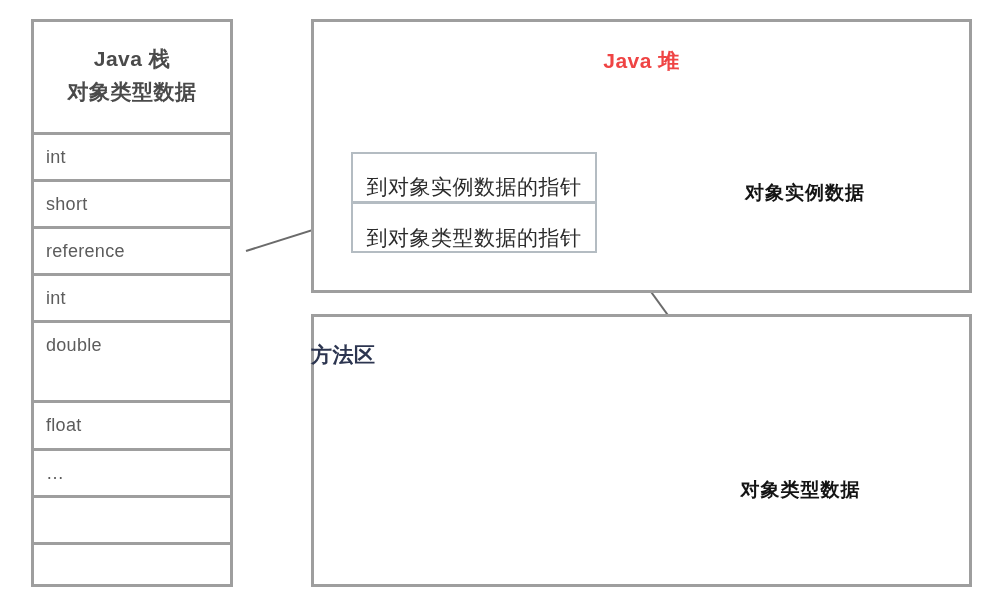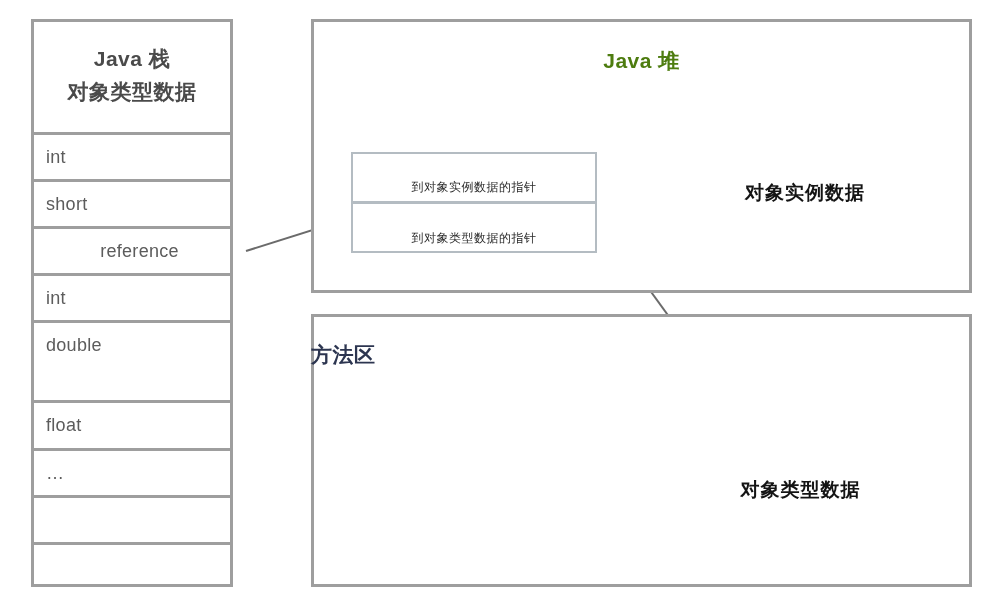--- a/index.html
+++ b/index.html
@@ -18,32 +18,32 @@
   #stack-header .ttl{font-size:21px;font-weight:bold;color:#4a4a4a;
       letter-spacing:.5px;line-height:1.25;}
   .stack-row{position:absolute;left:31px;width:202px;box-sizing:border-box;
       border-top:3px solid #9e9e9e;display:flex;align-items:center;
       padding-left:15px;}
   .stack-row span{font-size:18px;color:#5c5c5c;letter-spacing:.3px;}
 
   
   #heap-box{left:311px;top:19px;width:661px;height:274px;}
   #heap-title{position:absolute;left:311px;top:47px;width:661px;
-      text-align:center;font-size:21px;font-weight:bold;color:#4d7c0f;
+      text-align:center;font-size:21px;font-weight:bold;color:#ef4444;
       letter-spacing:.5px;}
   #handle-pool-title{position:absolute;left:393px;top:107px;width:160px;
       text-align:center;font-size:19px;font-weight:bold;color:#2c3550;
       letter-spacing:.5px;}
 
   #handle-pool{left:351px;top:152px;width:246px;height:101px;
       border:2px solid #b4bcc2;}
   .handle-row{position:absolute;left:351px;width:246px;height:50px;
       box-sizing:border-box;display:flex;align-items:center;
       justify-content:center;}
-  .handle-row span{font-size:12px;color:#2b2b2b;letter-spacing:.5px;margin-top:20px;}
+  .handle-row span{font-size:21px;color:#2b2b2b;letter-spacing:.5px;margin-top:20px;}
   #handle-row-1{top:152px;}
   #handle-row-2{top:203px;}
   #handle-divider{position:absolute;left:351px;top:201px;width:246px;height:3px;
       background:#b4bcc2;}
 
   
   #method-box{left:311px;top:314px;width:661px;height:273px;}
   #method-title{position:absolute;left:311px;top:341px;width:661px;
       font-size:21px;font-weight:bold;color:#2c3550;
       letter-spacing:.5px;}
@@ -85,21 +85,21 @@
     <div class="ttl">Java 栈</div>
     <div class="ttl">对象类型数据</div>
   </div>
 
   <div class="stack-row" id="row-0" style="top:132px;height:47px;">
     <span>int</span>
   </div>
   <div class="stack-row" id="row-1" style="top:179px;height:47px;">
     <span>short</span>
   </div>
-  <div class="stack-row" id="row-2" style="top:226px;height:47px;justify-content:center;">
+  <div class="stack-row" id="row-2" style="top:226px;height:47px;">
     <span>reference</span>
   </div>
   <div class="stack-row" id="row-3" style="top:273px;height:47px;">
     <span>int</span>
   </div>
   <div class="stack-row" id="row-4" style="top:320px;height:80px;align-items:flex-start;padding-top:12px;">
     <span>double</span>
   </div>
   <div class="stack-row" id="row-5" style="top:400px;height:48px;">
     <span>float</span>

